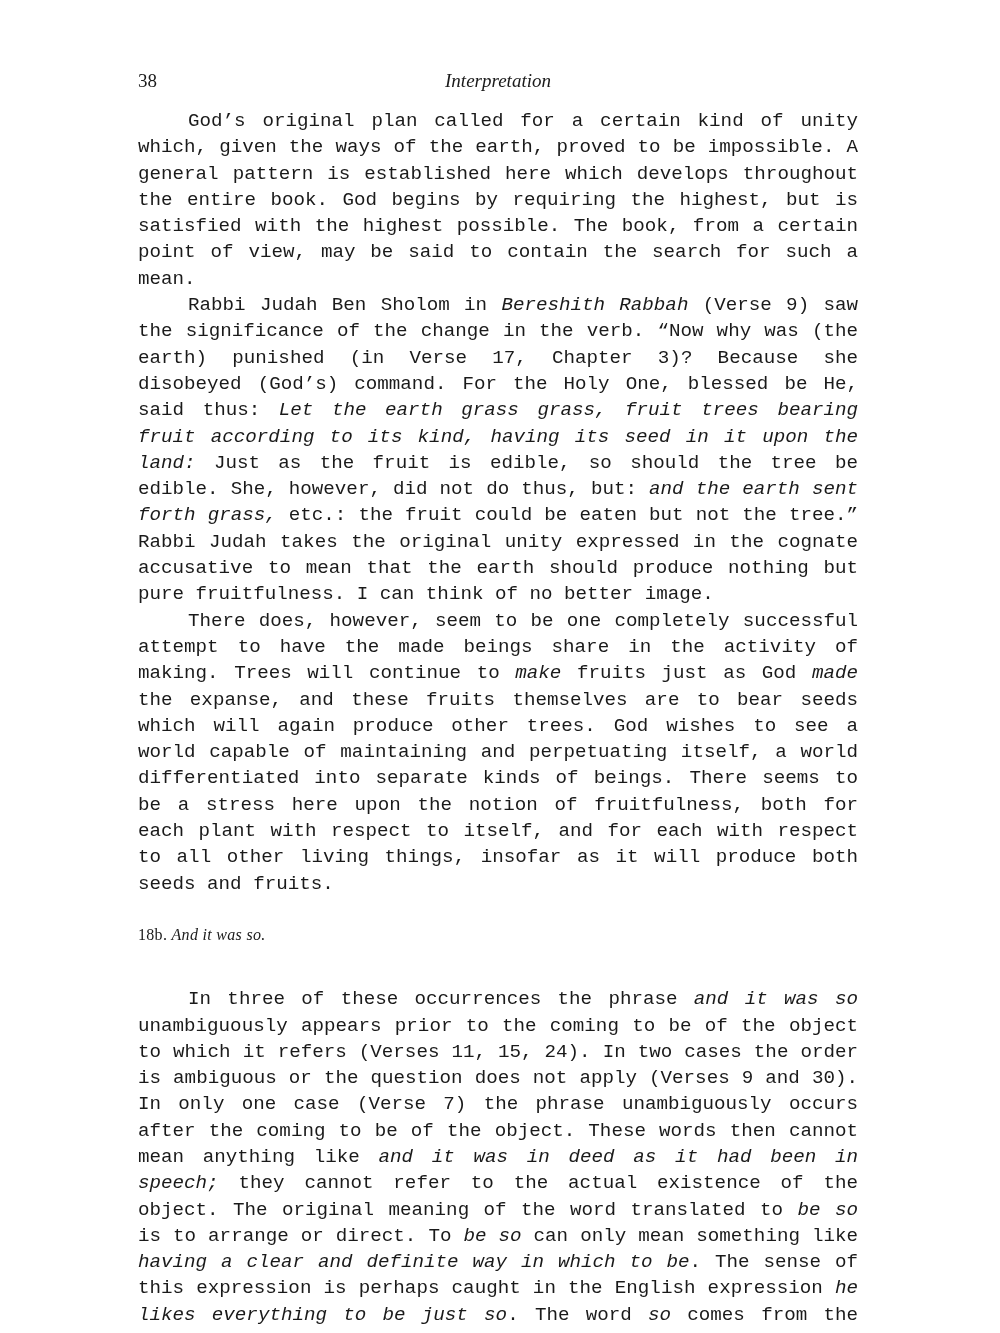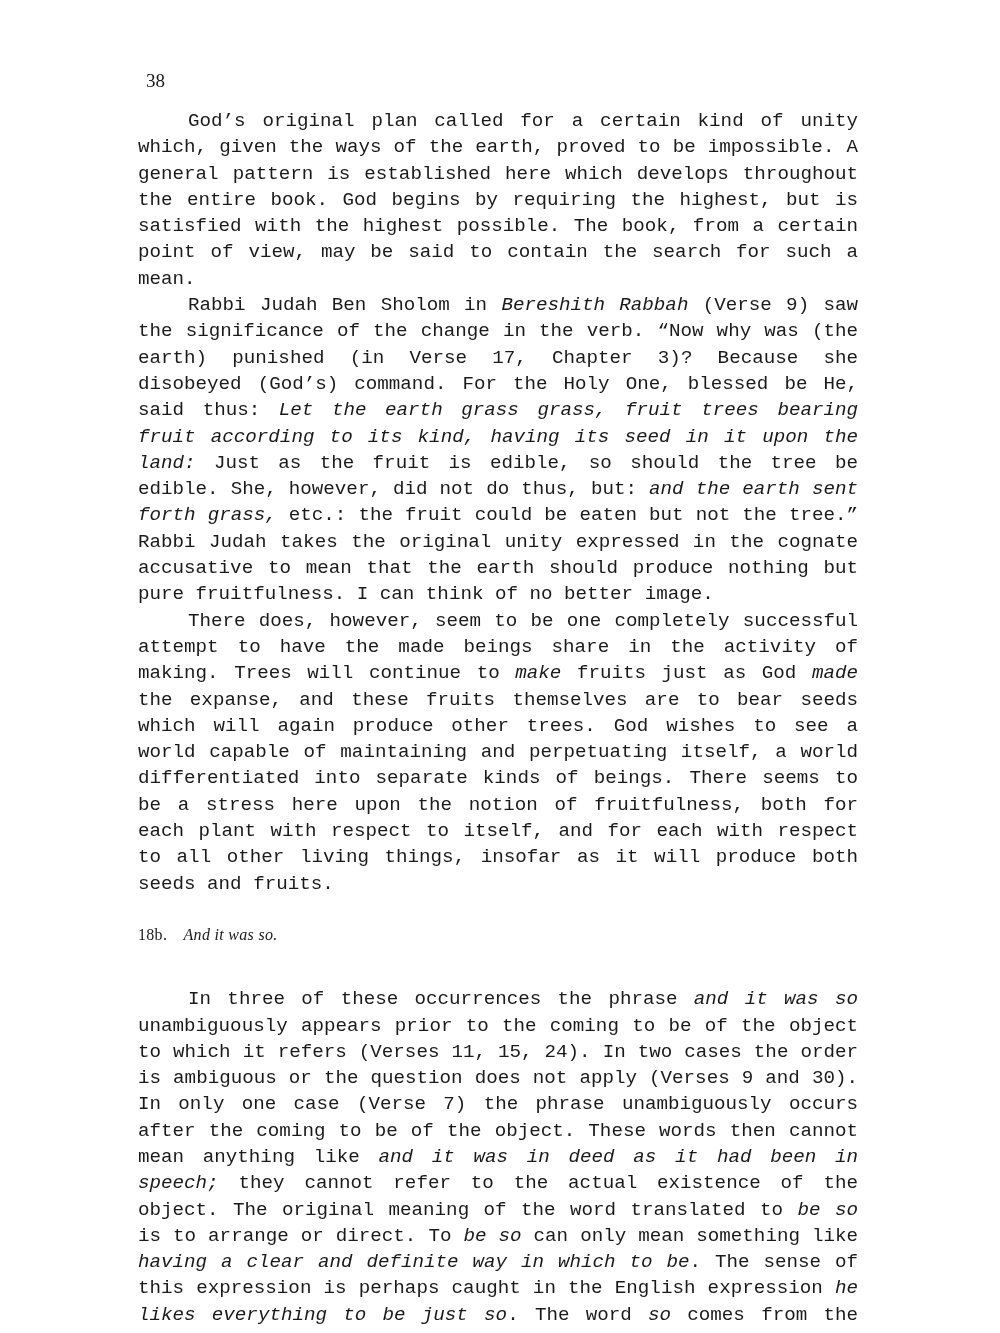--- a/index.html
+++ b/index.html
@@ -1,35 +1,36 @@
 <!DOCTYPE html>
 <html><head>
 <meta charset="utf-8">
 <style>
   html, body { margin: 0; padding: 0; background: #ffffff; }
   body { width: 1000px; height: 1333px; position: relative; overflow: hidden;
          font-family: "Liberation Serif", "DejaVu Serif", serif; color: #1a1a1a; }
   .page { position: absolute; left: 138px; top: 70px; width: 720px; }
   .header { position: relative; height: 30px; font-size: 19px; }
-  .pagenum { position: absolute; left: 8px; top: 0; }
+  .pagenum { position: absolute; left: 0; top: 0; }
   .runhead { position: absolute; left: 0; right: 0; top: 0; text-align: center; font-style: italic; }
   .body { margin-top: 8px; font-size: 19.2px; line-height: 26.3px; text-align: justify; }
   .body p { margin: 0; }
   .indent { text-indent: 50px; font-family: Liberation Mono, monospace; }
   em { font-style: italic; }
   .section-head { margin-top: 25px; margin-bottom: 38px; font-size: 16px; letter-spacing: 0.3px; }
   .section-head .num { font-style: normal; }
-  .section-head .title { font-style: italic; margin-left: 12px; }
+  .section-head .title { font-style: italic; margin-left: 0; }
 </style>
 </head>
 <body>
 
 <div class="page">
   <div class="header">
     <span class="pagenum">38</span>
+    <span class="runhead">Interpretation</span>
   </div>
 
   <div class="body">
     <div id="para-group-1">
         <p class="indent"><span>God’s original plan called for a certain kind of unity which, given the ways of the earth, proved to be impossible. A general pattern is established here which develops throughout the entire book. God begins by requiring the highest, but is satisfied with the highest possible. The book, from a certain point of view, may be said to contain the search for such a mean.</span></p>
         <p class="indent"><span>Rabbi Judah Ben Sholom in </span><em>Bereshith Rabbah</em><span> (Verse 9) saw the significance of the change in the verb. “Now why was (the earth) punished (in Verse 17, Chapter 3)? Because she disobeyed (God’s) command. For the Holy One, blessed be He, said thus: </span><em>Let the earth grass grass, fruit trees bearing fruit according to its kind, having its seed in it upon the land:</em><span> Just as the fruit is edible, so should the tree be edible. She, however, did not do thus, but: </span><em>and the earth sent forth grass,</em><span> etc.: the fruit could be eaten but not the tree.” Rabbi Judah takes the original unity expressed in the cognate accusative to mean that the earth should produce nothing but pure fruitfulness. I can think of no better image.</span></p>
         <p class="indent"><span>There does, however, seem to be one completely successful attempt to have the made beings share in the activity of making. Trees will continue to </span><em>make</em><span> fruits just as God </span><em>made</em><span> the expanse, and these fruits themselves are to bear seeds which will again produce other trees. God wishes to see a world capable of maintaining and perpetuating itself, a world differentiated into separate kinds of beings. There seems to be a stress here upon the notion of fruitfulness, both for each plant with respect to itself, and for each with respect to all other living things, insofar as it will produce both seeds and fruits.</span></p>
       </div>
 
     <div class="section-head">

